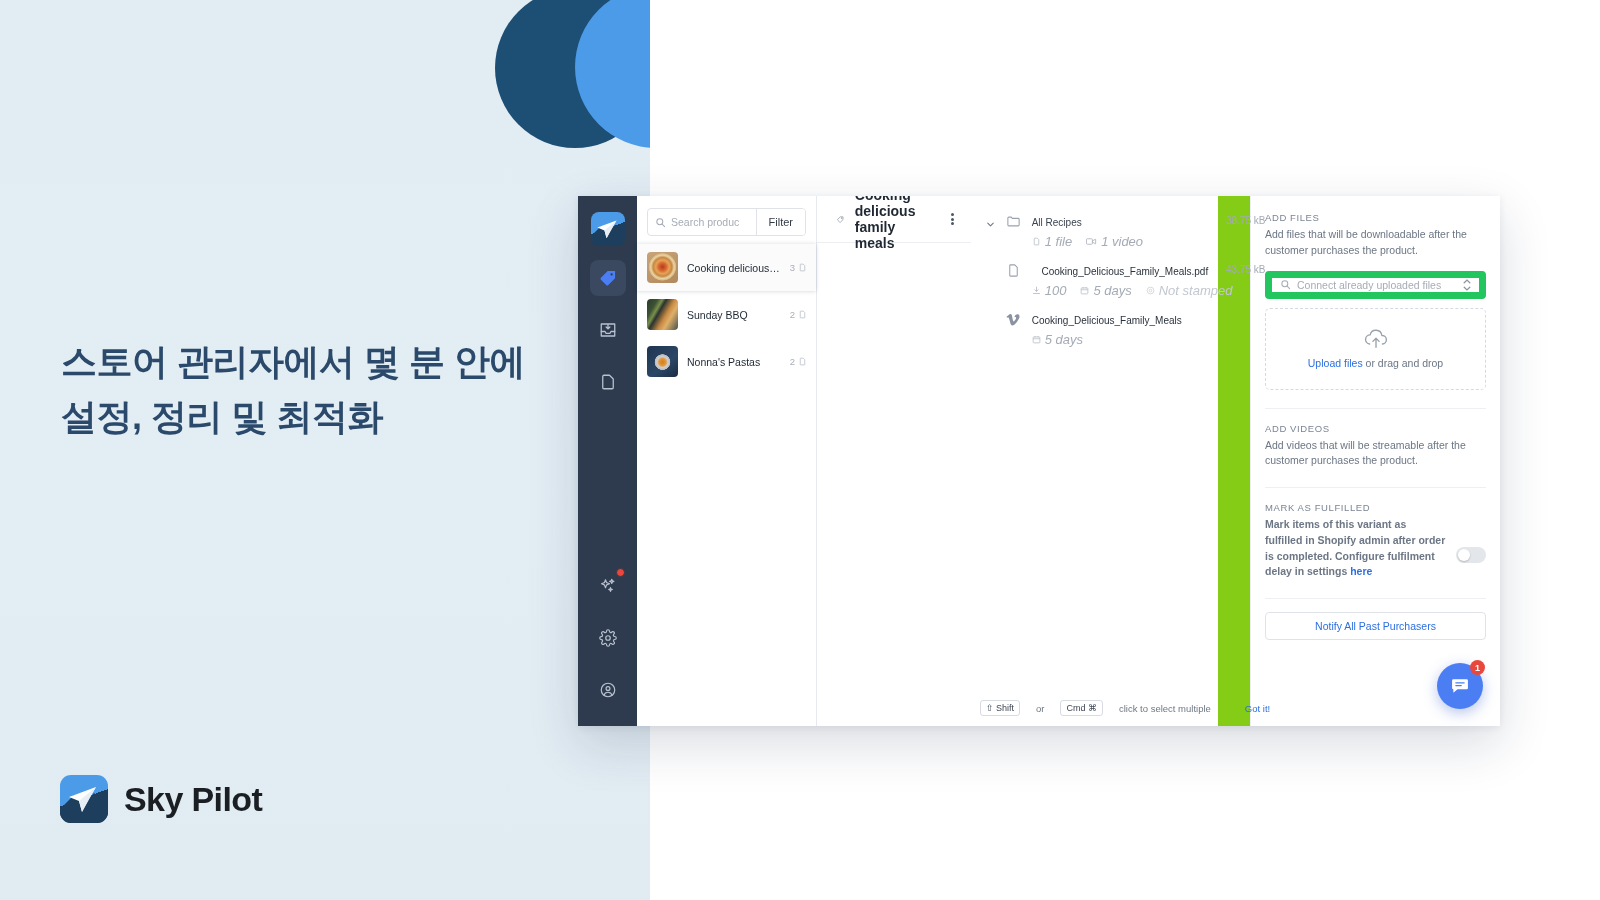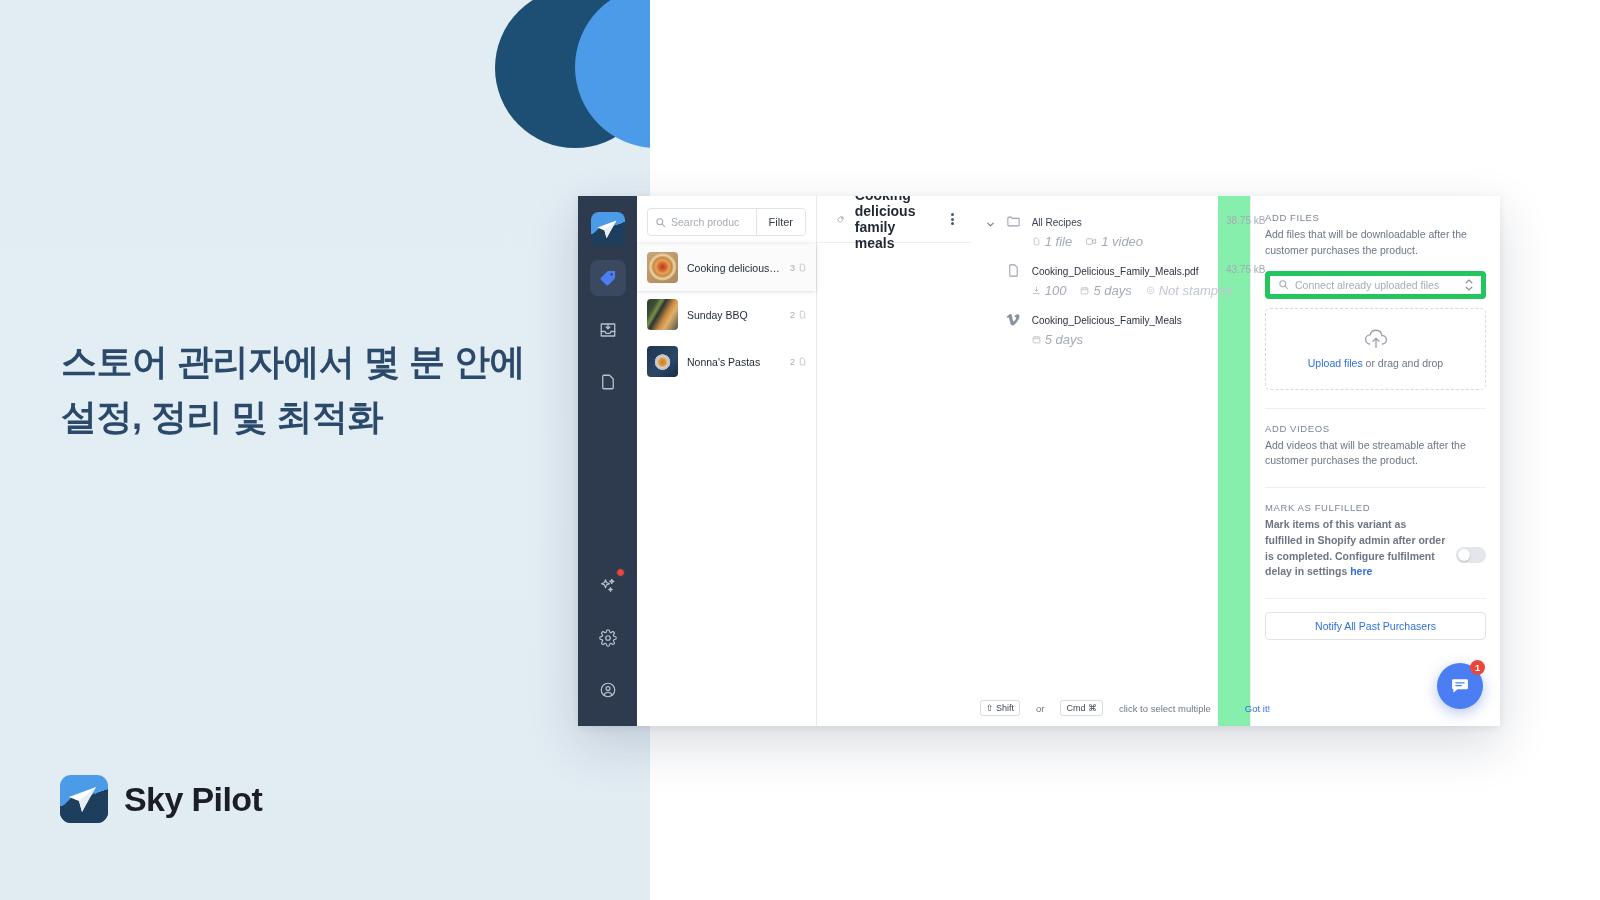--- a/index.html
+++ b/index.html
@@ -44,21 +44,21 @@
     position: relative; overflow: hidden; flex: none;
   }
   #logo-mark svg { position: absolute; left: 0; top: 0; }
   #logo-text {
     font-size: 34px; font-weight: 600; color: #1b1f24; letter-spacing: -0.6px;
   }
 
   
   #app-window {
     position: absolute; left: 578px; top: 196px; width: 922px; height: 530px;
-    background: #86efac;
+    background: #84cc16;
     box-shadow: 0 18px 48px rgba(20,40,70,.16), 0 2px 8px rgba(20,40,70,.08);
     display: flex; overflow: hidden;
   }
 
   
   #nav-rail {
     width: 59px; background: #2e3a4d; flex: none;
     display: flex; flex-direction: column; align-items: center;
     padding-top: 16px; position: relative;
   }
@@ -165,21 +165,21 @@
     width: 250px; flex: none; border-left: 1px solid #eceef1;
     background: #fff; padding: 16px 14px 0 14px; overflow: hidden;
     display: flex; flex-direction: column; margin-left: 32px;
   }
   .panel-label {
     font-size: 9.5px; font-weight: 400; letter-spacing: .6px;
     color: #7b8494; text-transform: uppercase; margin-bottom: 4px;
   }
   .panel-desc { font-size: 10.5px; line-height: 1.5; color: #6c7685; }
   .connect-field {
-    margin-top: 12px; height: 28px; border: 5px solid #22c55e; border-radius: 4px;
+    margin-top: 12px; height: 28px; border: 7px solid #22c55e; border-radius: 4px;
     display: flex; align-items: center; gap: 6px; padding: 0 8px; background: #fff;
     cursor: pointer;
   }
   .connect-field .ph { flex: 1 1 auto; font-size: 10.5px; color: #a6acb6; }
   .stepper { display: flex; flex-direction: column; gap: 2px; color: #8b939f; }
   .dropzone {
     margin-top: 9px; height: 82px; border: 1px dashed #d5dae1; border-radius: 5px;
     display: flex; flex-direction: column; align-items: center; justify-content: center;
     gap: 7px; cursor: pointer;
   }
@@ -393,21 +393,21 @@
                   <rect x="1" y="3" width="13" height="12" rx="2"></rect>
                   <path d="M14 7.5 21 4v10l-7-3.5z"></path>
                 </svg>
               <span>1 video</span>
             </span>
           </span>
         </span>
         <span class="tree-size">38.75 kB</span>
       </div>
 
-      <div class="tree-row" style="padding-left:19px;">
+      <div class="tree-row" style="padding-left:19px;text-align:center;">
         <span class="tree-icon">
           <svg width="15" height="15" viewBox="0 0 24 24" fill="none" stroke="#9aa2ae" stroke-width="1.7" stroke-linejoin="round">
               <path d="M14 3H7a1 1 0 0 0-1 1v16a1 1 0 0 0 1 1h10a1 1 0 0 0 1-1V7z"></path>
             </svg>
         </span>
         <span class="tree-body">
           <span class="tree-name">Cooking_Delicious_Family_Meals.pdf</span>
           <span class="tree-meta">
             <span class="meta-item">
               <svg width="9" height="9" viewBox="0 0 24 24" fill="none" stroke="#b4b9c2" stroke-width="2.2" stroke-linecap="round" stroke-linejoin="round">

